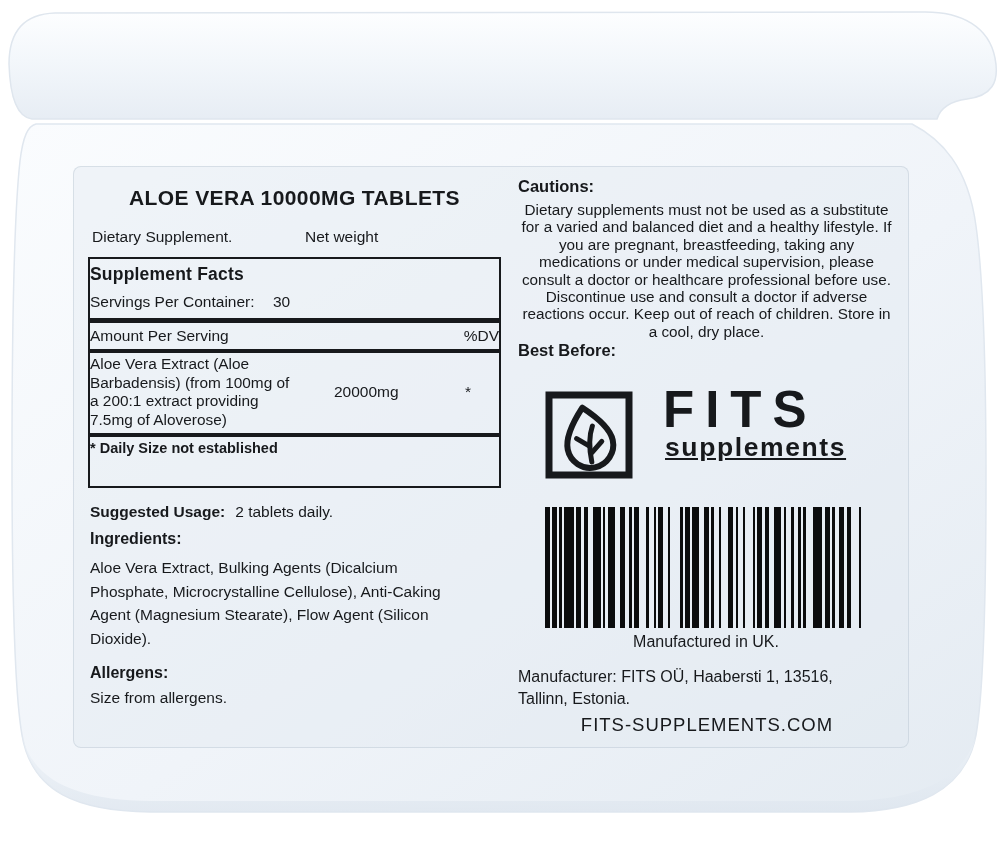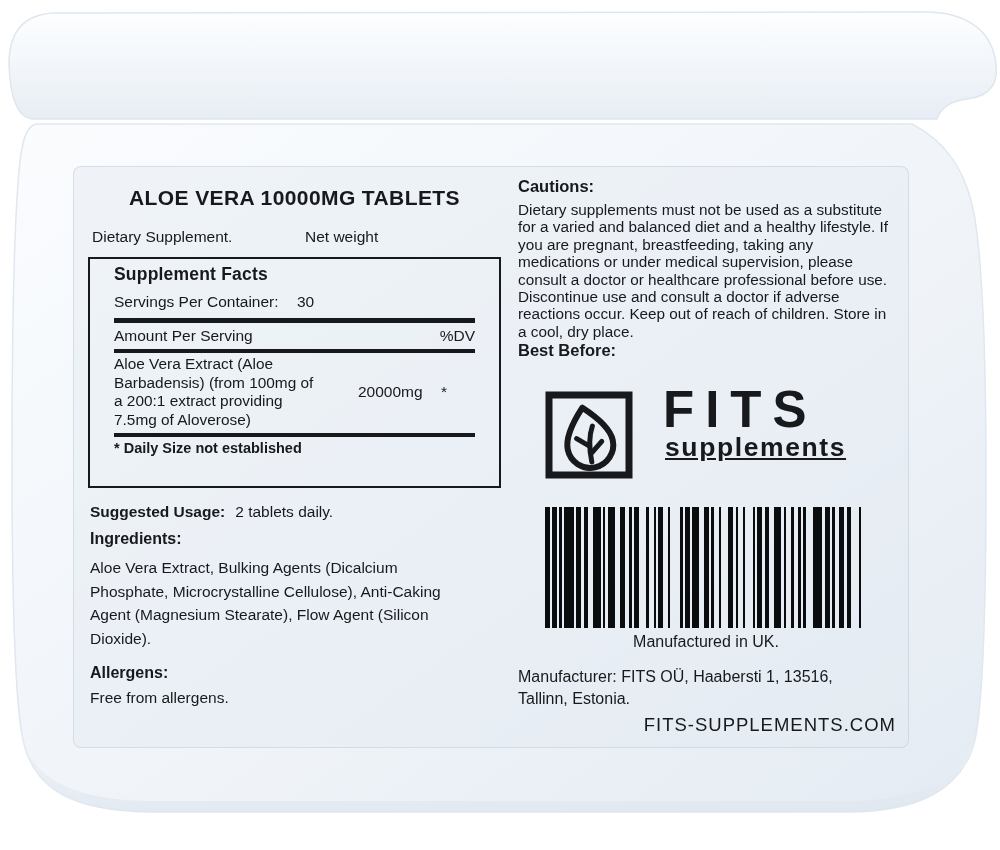--- a/index.html
+++ b/index.html
@@ -17,53 +17,53 @@
     background:rgba(226,233,240,0.40);
     border:1px solid rgba(168,183,198,0.35);
     border-radius:8px;
   }
   
   .product-title{left:88px;top:186px;width:413px;text-align:center;
     font-size:21px;font-weight:bold;letter-spacing:.4px;z-index:2;}
   .subtitle-row{left:92px;top:228px;width:409px;font-size:15.5px;z-index:2;}
   .subtitle-row .net-weight{position:absolute;left:213px;top:0;}
   .facts-box{left:88px;top:257px;width:413px;height:231px;z-index:2;
-    border:2px solid #17191c;padding:0 24px;box-sizing:border-box;overflow:hidden;}
+    border:2px solid #17191c;padding:0 0;box-sizing:border-box;overflow:hidden;}
   .facts-heading{margin-top:5px;font-size:17.5px;font-weight:bold;letter-spacing:.2px;}
   .facts-line{margin-top:8px;font-size:15.5px;}
   .facts-line .val{margin-left:14px;}
   .facts-bar{height:5px;background:#17191c;margin-top:7px;}
   .facts-bar.thin{height:4px;margin-top:4px;}
   .facts-header-row{display:flex;justify-content:space-between;margin-top:4px;font-size:15.5px;}
   .fact-row{display:flex;align-items:center;margin-top:2px;}
   .fact-name{width:204px;font-size:15.4px;line-height:18.6px;}
   .fact-amount{flex:1;font-size:15.5px;padding-left:40px;}
   .fact-dv{width:34px;font-size:15.5px;}
   .facts-footnote{margin-top:3px;font-size:14.5px;font-weight:bold;}
   .suggested-usage{left:90px;top:503px;width:410px;font-size:15.5px;z-index:2;}
   .suggested-usage b{margin-right:10px;}
   .ingredients-label{left:90px;top:530px;font-size:16px;font-weight:bold;z-index:2;}
   .ingredients-text{left:90px;top:556px;width:376px;font-size:15.5px;line-height:23.5px;z-index:2;}
   .allergens-label{left:90px;top:664px;font-size:16px;font-weight:bold;z-index:2;}
   .allergens-text{left:90px;top:689px;width:380px;font-size:15.5px;z-index:2;}
   
   .cautions-label{left:518px;top:177px;font-size:16.5px;font-weight:bold;z-index:2;}
-  .cautions-text{left:518px;top:201px;width:377px;font-size:15.3px;line-height:17.4px;z-index:2;}
+  .cautions-text{left:518px;top:201px;width:377px;font-size:15.3px;line-height:17.4px;z-index:2;text-align:center;}
   .best-before{left:518px;top:341px;font-size:16.5px;font-weight:bold;z-index:2;}
   .brand-logo{left:543px;top:389px;width:350px;height:95px;z-index:2;display:flex;}
   .brand-icon{width:92px;height:92px;flex:0 0 92px;}
   .brand-text{margin-left:28px;margin-top:-6px;}
   .brand-name{font-size:51px;font-weight:bold;letter-spacing:11px;line-height:54px;}
   .brand-tagline{font-size:26.5px;font-weight:bold;letter-spacing:1.6px;margin-top:-5px;margin-left:2px;text-decoration:underline;}
   .barcode{left:545px;top:507px;width:322px;height:121px;z-index:2;display:flex;align-items:stretch;}
   .barcode .bar{height:100%;}
   .made-in{left:545px;top:633px;width:322px;text-align:center;font-size:16px;z-index:2;}
   .manufacturer{left:518px;top:666px;width:378px;font-size:16px;line-height:22px;z-index:2;}
   .manufacturer span{display:block;}
-  .website{left:518px;top:714px;width:378px;text-align:right;font-size:18.5px;letter-spacing:1px;z-index:2;}
+  .website{left:518px;top:714px;width:378px;text-align:center;font-size:18.5px;letter-spacing:1px;z-index:2;}
 </style>
 </head>
 <body>
 
 <div>
   <svg id="tub-svg" viewBox="0 0 1000 850" aria-hidden="true">
     <defs>
       <linearGradient id="lidGrad" x1="0" y1="0" x2="0" y2="1">
         <stop offset="0" stop-color="#fdfeff"></stop>
         <stop offset="0.45" stop-color="#f3f7fb"></stop>
@@ -133,21 +133,21 @@
     <div class="facts-footnote">* Daily Size not established</div>
   </div>
 
   <div class="abs suggested-usage">
     <b>Suggested Usage:</b><span>2 tablets daily.</span>
   </div>
   <div class="abs ingredients-label">Ingredients:</div>
   <div class="abs ingredients-text">Aloe Vera Extract, Bulking Agents (Dicalcium Phosphate, Microcrystalline Cellulose), Anti-Caking Agent (Magnesium Stearate), Flow Agent (Silicon Dioxide).</div>
 
   <div class="abs allergens-label">Allergens:</div>
-  <div class="abs allergens-text">Free from allergens.</div>
+  <div class="abs allergens-text">Size from allergens.</div>
 
   <div class="abs cautions-label">Cautions:</div>
   <div class="abs cautions-text">Dietary supplements must not be used as a substitute for a varied and balanced diet and a healthy lifestyle. If you are pregnant, breastfeeding, taking any medications or under medical supervision, please consult a doctor or healthcare professional before use. Discontinue use and consult a doctor if adverse reactions occur. Keep out of reach of children. Store in a cool, dry place.</div>
   <div class="abs best-before">Best Before:</div>
 
   <div class="abs brand-logo">
     <svg class="brand-icon" viewBox="0 0 92 92" aria-hidden="true">
       <rect x="6" y="6" width="80" height="80" fill="none" stroke="#17191c" stroke-width="7"></rect>
       <g transform="rotate(-12 46 50)" fill="none" stroke="#17191c" stroke-linecap="round" stroke-linejoin="round">
         <path d="M46,18 C58,30 69,44 69,56 A23,23 0 1 1 23,56 C23,44 34,30 46,18 Z" stroke-width="6"></path>

